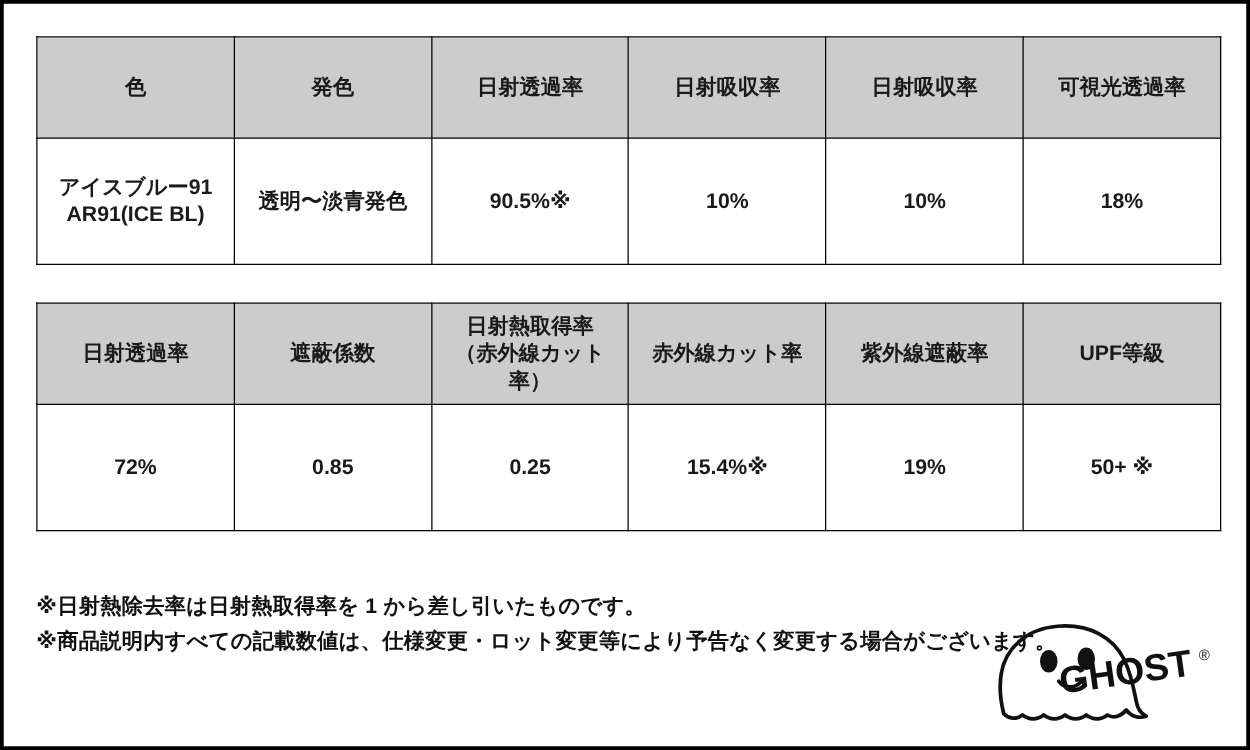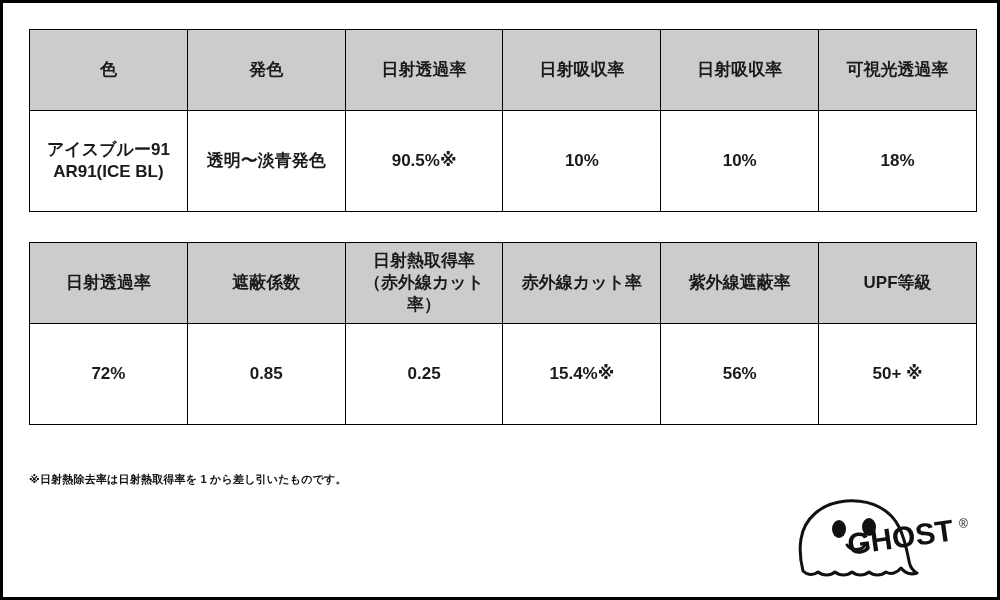--- a/index.html
+++ b/index.html
@@ -61,21 +61,21 @@
   .cellline {
     display: block;
   }
   .notes {
     position: absolute;
     left: 26px;
     top: 468px;
     width: 948px;
   }
   .notes div {
-    font-size: 11px;
+    font-size: 17px;
     font-weight: bold;
     line-height: 1.62;
     color: #111111;
     letter-spacing: 0.2px;
     white-space: nowrap;
   }
   .ghost-logo {
     position: absolute;
     right: 16px;
     bottom: 14px;
@@ -148,30 +148,31 @@
             <span class="cellline">UPF等級</span>
           </td>
         </tr>
       </thead>
       <tbody>
         <tr>
           <td>72%</td>
           <td>0.85</td>
           <td>0.25</td>
           <td>15.4%※</td>
-          <td>56%</td>
+          <td>19%</td>
           <td>50+ ※</td>
         </tr>
       </tbody>
     </table>
 
   </div>
 
   <div class="notes">
     <div>※日射熱除去率は日射熱取得率を 1 から差し引いたものです。</div>
+    <div>※商品説明内すべての記載数値は、仕様変更・ロット変更等により予告なく変更する場合がございます。</div>
   </div>
 
   <div class="ghost-logo">
     <svg width="190" height="90" viewBox="0 0 190 90" xmlns="http://www.w3.org/2000/svg">
       <g fill="none" stroke="#111111" stroke-width="3" stroke-linecap="round" stroke-linejoin="round">
         <path d="M12 78 C10 70 8 58 10 46 C13 26 30 10 55 8 C82 6 100 18 108 34 C114 46 116 58 118 68 C119 74 122 78 126 80
                  C120 82 114 80 110 75 C106 80 100 82 95 79 C90 83 83 83 78 79 C73 83 66 83 61 79 C56 83 49 83 44 79
                  C39 83 32 83 27 79 C22 83 16 82 12 78 Z"></path>
         <ellipse cx="48" cy="36" rx="7" ry="9" fill="#111111" stroke="none"></ellipse>
         <ellipse cx="78" cy="34" rx="7" ry="9" fill="#111111" stroke="none"></ellipse>

